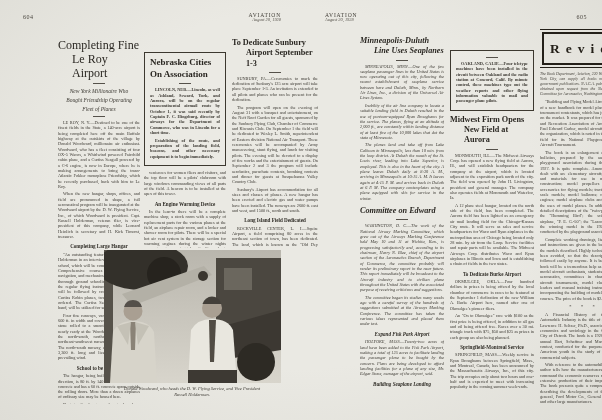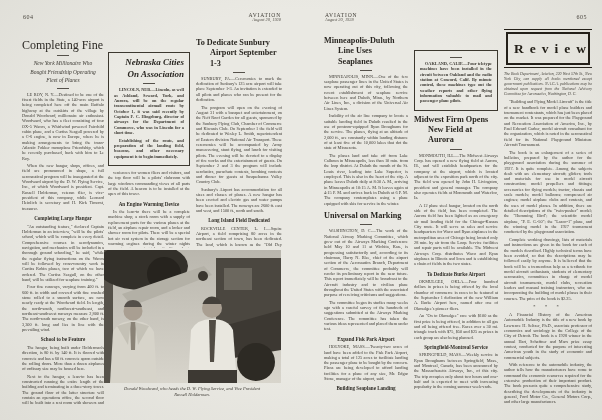--- a/index.html
+++ b/index.html
@@ -17,35 +17,35 @@
   .page-left  { left:18px;  width:268px; }
   .page-right { left:320px; width:272px; }
 
   .pghead { position:absolute; top:0; left:5px; right:5px; display:flex; justify-content:space-between; align-items:flex-start; }
   .pgnum  { font-size:6px; letter-spacing:0.5px; color:#4a463f; padding-top:2px; }
   .jblock { line-height:1.1; }
   .jblock.r { text-align:right; }
   .jname  { display:block; font-size:5.6px; letter-spacing:0.8px; color:#45423b; }
   .jdate  { display:block; font-size:4.4px; font-style:italic; color:#55514a; }
 
-  .col { position:absolute; overflow:hidden; }
+  .col { position:absolute; overflow:hidden;margin-left:36px; }
 
   .headline-lg { font-size:12px; font-weight:500; line-height:1.18; margin:0; color:#2a2722; }
   .headline    { font-size:8.2px; font-weight:bold; line-height:1.25; margin:0; color:#2a2722; }
   .hl1 { display:block; }
   .hl2 { display:block; margin-left:14px; }
   .dash { width:12px; height:1px; background:#55514a; margin:3px auto; }
   .subtitle { font-style:italic; font-size:5.5px; text-align:center; line-height:1.55; white-space:pre-line; color:#3b3832; }
 
   .para { font-size:4.3px; line-height:1.24; text-align:justify; margin:0 0 2.2px 0; text-indent:5px; color:#3c3933; }
   .subhead { font-size:5.1px; font-weight:bold; text-align:center; margin:4px 0 2.5px 0; color:#2e2b25; }
   .stars { text-align:center; font-size:5px; letter-spacing:4px; margin:3px 0; color:#3c3933; }
 
   .boxed { border:1px solid #3c382f; padding:3px 5px 4px 5px; background:rgba(255,255,255,0.06); }
-  .boxtitle { font-size:9px; font-weight:bold; font-style:italic; text-align:right; line-height:1.3; margin:1px 0 0 0; color:#2a2722; }
+  .boxtitle { font-size:9px; font-weight:bold; text-align:left; line-height:1.3; margin:1px 0 0 0; color:#2a2722; }
   .boxed .para { font-weight:bold; }
   .mt-box { margin-top:14px; margin-bottom:4px; }
 
   .reviews-box {
     border:2px solid #242019; outline:1px solid #242019; outline-offset:2px;
     margin:4px 2px 7px 2px; padding:5px 0 6px 0; text-align:center;
   }
   .reviews-title { font-size:13.5px; font-weight:bold; letter-spacing:6px; padding-left:6px; color:#242019; }
   .note { font-size:3.9px; font-style:italic; line-height:1.25; text-align:justify; margin:0 0 3px 0; color:#46433c; }
 
@@ -64,20 +64,21 @@
       <span class="pgnum">604</span>
       <span class="jblock r">
         <span class="jname">AVIATION</span>
         <span class="jdate">August 20, 1928</span>
       </span>
     </div>
 
     <div class="col" style="left:4px; top:26px; width:82px; height:366px;">
       <h2 class="headline-lg">
         <span class="hl1">Completing Fine</span>
+        <span class="hl2">Le Roy Airport</span>
       </h2>
       <div class="dash"></div>
       <div class="subtitle">New York Millionaire Who
 Bought Friendship Operating
 Fleet of Planes</div>
       <div class="dash"></div>
       <div>
           <p class="para">LE ROY, N. Y.—Destined to be one of the finest fields in the State, a 140-acre airport is being completed here off the main Buffalo highway at the outskirts of the village by Donald Woodward, millionaire air enthusiast. Woodward, who has a fleet consisting of four OX-5 Wacos, a Whirlwind powered Fairchild cabin plane, and a Curtiss Seagull powered by a C-6 engine, is now in Europe, where he is making arrangements to bring the trans-Atlantic Fokker monoplane Friendship, which he recently purchased, back with him to Le Roy.</p>
           <p class="para">When the new hangar, shops, offices, and field are pronounced in shape, a full aeronautical program will be inaugurated at the Woodward airport by the D. W. Flying Service, Inc., of which Woodward is president. Capt. Russell Holderman, veteran flier, is vice-president of this company, while Leonard Heinlich is secretary and H. Kirk Timorst, treasurer.</p>
           <div class="subhead">Completing Large Hangar</div>
@@ -162,33 +163,33 @@
 
   <div class="page page-right">
     <div class="pghead">
       <span class="jblock">
         <span class="jname">AVIATION</span>
         <span class="jdate">August 20, 1928</span>
       </span>
       <span class="pgnum">605</span>
     </div>
 
-    <div class="col" style="left:4px; top:24px; width:84px; height:370px;">
+    <div class="col" style="left:4px; top:24px; width:84px; height:370px;font-style:italic;">
       <h3 class="headline">
         <span class="hl1">Minneapolis-Duluth</span>
         <span class="hl2">Line Uses Seaplanes</span>
       </h3>
       <div class="dash"></div>
       <div>
           <p class="para">MINNEAPOLIS, MINN.—One of the few seaplane passenger lines in the United States is now operating out of this city, following the recent establishment of seaplane service between here and Duluth, Minn., by Northern Air Lines, Inc., a division of the Universal Air Lines System.</p>
           <p class="para">Inability of the air line company to locate a suitable landing field in Duluth resulted in the use of pontoon-equipped Ryan Broughams for the service. The planes, flying at an altitude of 2,000 ft., are constantly within landing distance of at least five of the 10,000 lakes that dot the state of Minnesota.</p>
           <p class="para">The planes land and take off from Lake Calhoun in Minneapolis, less than 10 min. from the loop district. At Duluth the mouth of the St. Louis river, leading into Lake Superior, is employed. This is also in the heart of the city. A plane leaves Duluth daily at 8:30 A. M., arriving in Minneapolis at 10:15 A. M. It leaves again at 4:15 P. M. and arrives back in Duluth at 6 P. M. The company contemplates using a plane equipped with skis for service in the winter.</p>
         </div>
       <h3 class="headline" style="margin-top:5px;">
-        <span class="hl1">Universal on Marking</span>
+        <span class="hl1">Committee on Edward</span>
       </h3>
       <div class="dash"></div>
       <div>
           <p class="para">WASHINGTON, D. C.—The work of the National Airway Marking Committee, which grew out of the Airways Marking Conference held May 10 and 11 at Wichita, Kan., is progressing satisfactorily and, according to its chairman, Harry N. Blee, chief of the airport section of the Aeronautics Branch, Department of Commerce, the committee probably will render its preliminary report in the near future. This report immediately will be broadcast to the Aircraft industry and to civilian plane throughout the United States with the associated purpose of receiving criticisms and suggestions.</p>
           <p class="para">The committee began its studies many weeks ago with a careful survey of the hundreds of suggestions submitted at the Airways Marking Conference. The committee has taken the various ideas represented and placed them under test.</p>
           <div class="subhead">Expand Fisk Park Airport</div>
           <p class="para">HOLYOKE, MASS.—Twenty-two acres of land have been added to the Fisk Park Airport, making a total of 125 acres to facilitate landing the passenger plane to be bought by the concern. Plans are being developed to afford landing facilities for a plane of any size, Mr. Edgar Stone, manager of the airport, said.</p>
           <div class="subhead">Building Seaplane Landing</div>
         </div>
     </div>

